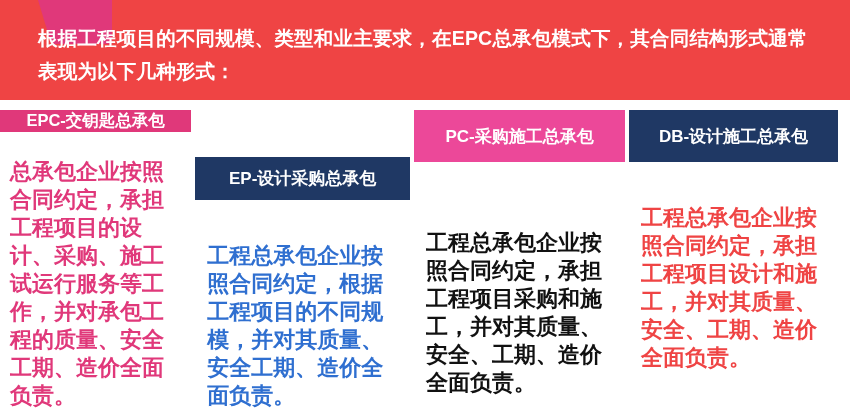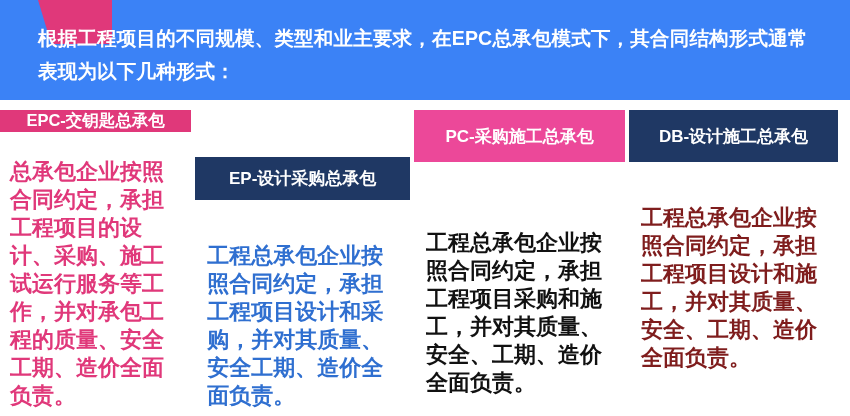--- a/index.html
+++ b/index.html
@@ -15,21 +15,21 @@
     position: relative;
   }
 
   
   #header-banner {
     position: absolute;
     left: 0;
     top: 0;
     width: 850px;
     height: 100px;
-    background: #3b82f6;
+    background: #ef4444;
     box-sizing: border-box;
   }
   #header-accent {
     position: absolute;
     left: 38px;
     top: 0;
     width: 74px;
     height: 44px;
     background: #e0387a;
     clip-path: polygon(0 0, 100% 0, 100% 100%, 18% 100%);
@@ -88,40 +88,40 @@
     flex: 1;
     box-sizing: border-box;
     padding: 26px 12px 0 12px;
     font-size: 22px;
     font-weight: bold;
     line-height: 28px;
   }
   .col-0 .col-body { color: #e0387a; padding-left: 10px; padding-right: 8px; }
   .col-1 .col-body { color: #2f6fd0; padding-top: 42px; }
   .col-2 .col-body { color: #111111; padding-top: 67px; }
-  .col-3 .col-body { color: #7f1d1d; padding-top: 42px; }
+  .col-3 .col-body { color: #ef4444; padding-top: 42px; }
 </style>
 </head>
 <body>
 
 <div id="header-banner">
   <div id="header-accent"></div>
   <div id="header-text">根据工程项目的不同规模、类型和业主要求，在EPC总承包模式下，其合同结构形式通常表现为以下几种形式：</div>
 </div>
 
 <div id="columns">
 
   <div class="column col-0">
     <div class="col-header">EPC-交钥匙总承包</div>
     <div class="col-body">总承包企业按照合同约定，承担工程项目的设计、采购、施工试运行服务等工作，并对承包工程的质量、安全工期、造价全面负责。</div>
   </div>
 
   <div class="column col-1">
     <div class="col-header">EP-设计采购总承包</div>
-    <div class="col-body">工程总承包企业按照合同约定，承担工程项目设计和采购，并对其质量、安全工期、造价全面负责。</div>
+    <div class="col-body">工程总承包企业按照合同约定，根据工程项目的不同规模，并对其质量、安全工期、造价全面负责。</div>
   </div>
 
   <div class="column col-2">
     <div class="col-header">PC-采购施工总承包</div>
     <div class="col-body">工程总承包企业按照合同约定，承担工程项目采购和施工，并对其质量、安全、工期、造价全面负责。</div>
   </div>
 
   <div class="column col-3">
     <div class="col-header">DB-设计施工总承包</div>
     <div class="col-body">工程总承包企业按照合同约定，承担工程项目设计和施工，并对其质量、安全、工期、造价全面负责。</div>

